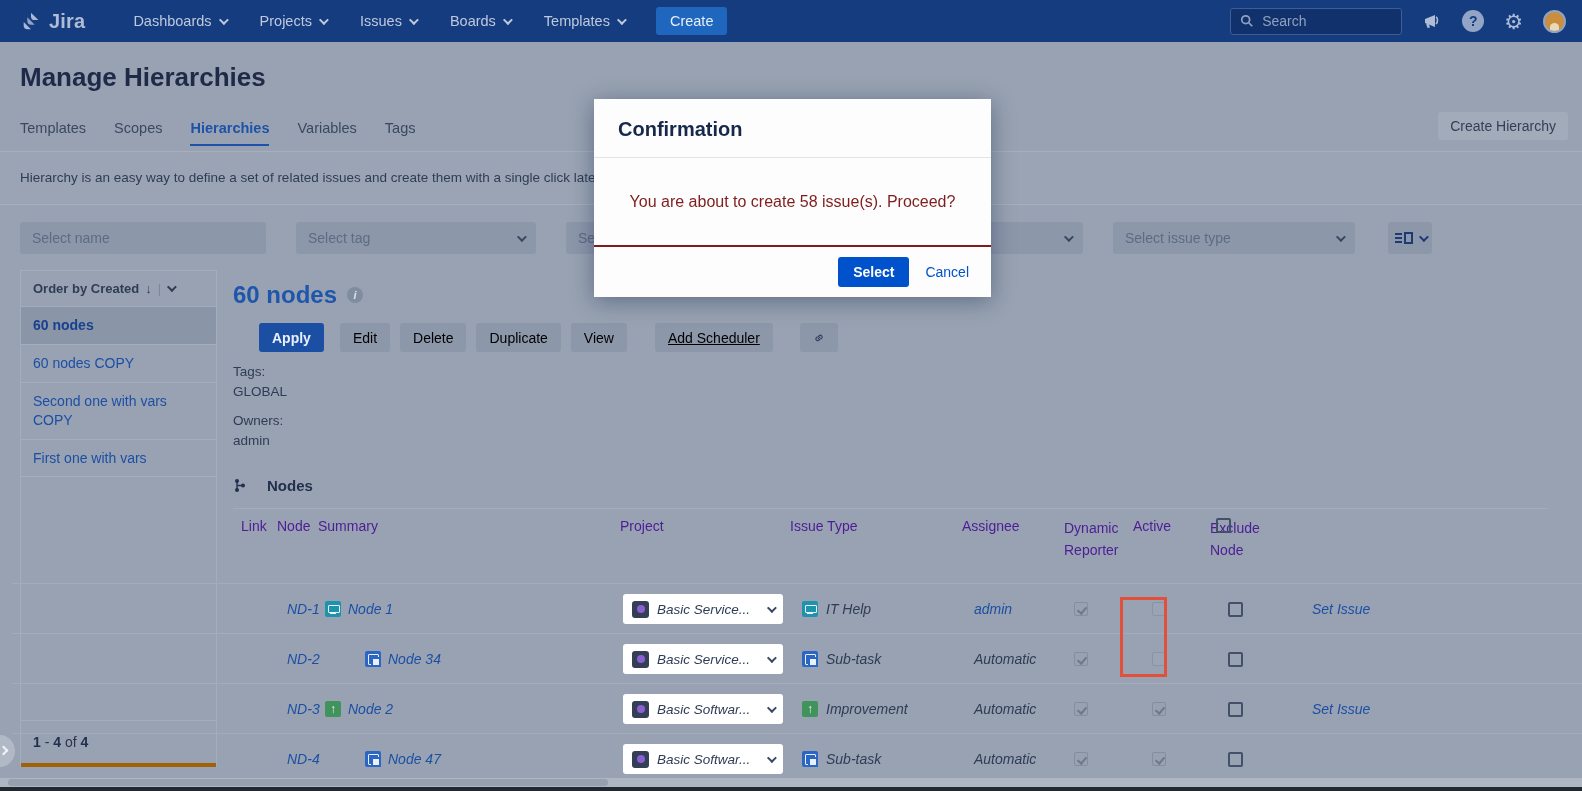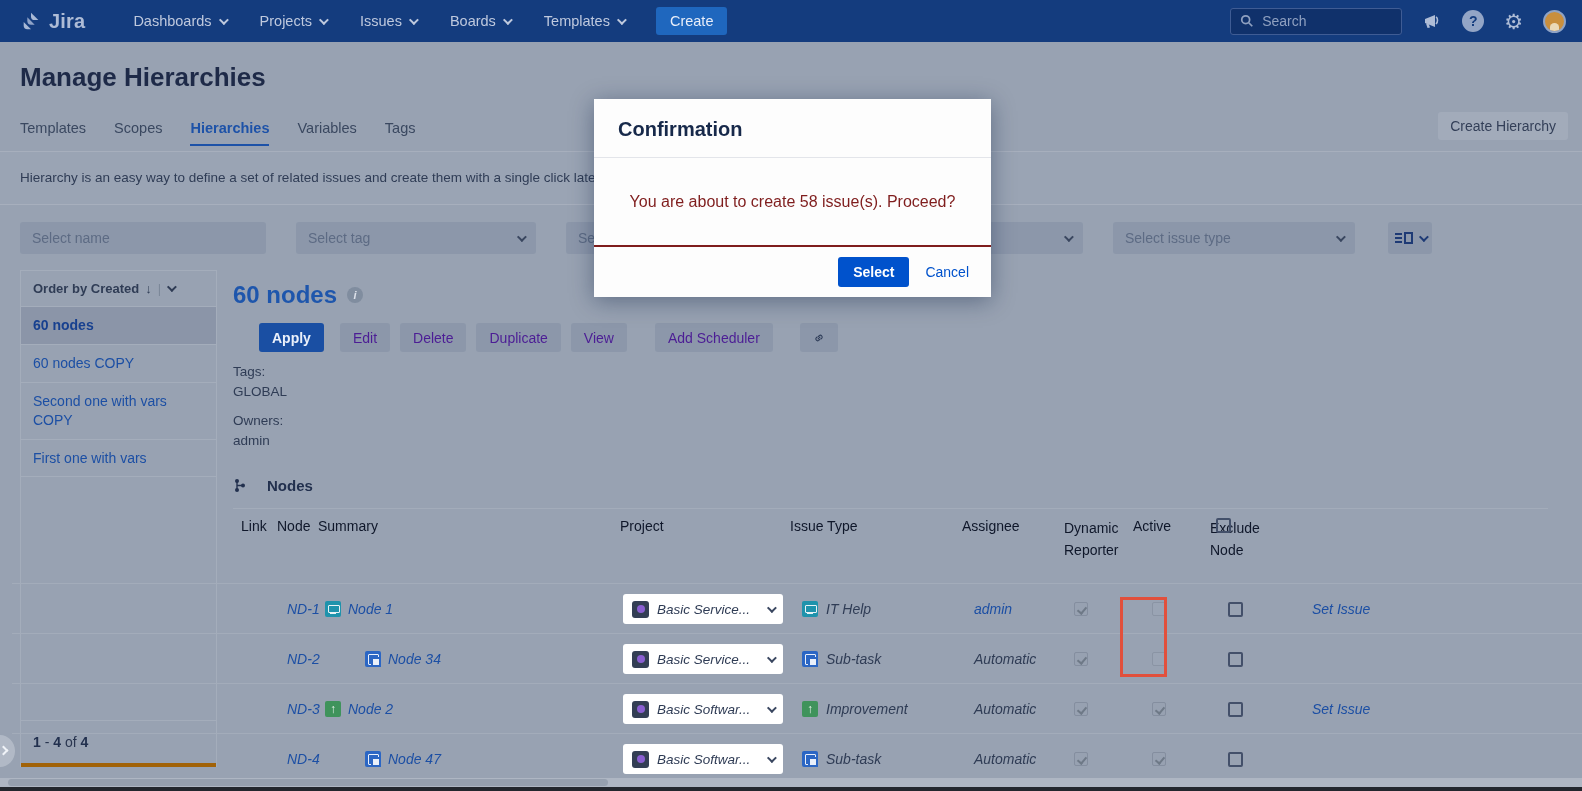--- a/index.html
+++ b/index.html
@@ -55,31 +55,31 @@
   .sb-spacer{ height:244px; border-bottom:1px solid #A4ADBB; }
   .sb-pagination{ padding:13px 12px; font-size:14px; color:#2A3650; border-bottom:4px solid #a16207; }
   .sb-pagination b{ color:#22304E; }
   .edge-handle{ position:absolute; left:-15px; top:735px; width:30px; height:32px; border-radius:50%; background:rgba(178,186,199,.95); cursor:pointer; }
   .edge-handle .chev{ position:absolute; right:8px; top:12px; transform:rotate(-45deg); color:#F0F3F8; }
 
   
   .detail-title{ position:absolute; left:233px; top:281px; font-size:24px; font-weight:bold; color:#1E56AC; display:flex; align-items:center; gap:10px; }
   .info-ic{ width:16px; height:16px; border-radius:50%; background:#808D9F; color:#DDE2EA; font-size:11px; font-weight:bold; display:flex; align-items:center; justify-content:center; font-style:italic; }
   .actions{ position:absolute; left:233px; top:323px; display:flex; align-items:center;padding-left:26px; }
-  .btn{ height:29px; padding:0 13px; border:none; border-radius:3px; background:#8C97AA; color:#4c1d95; font-size:14px; font-family:inherit; cursor:pointer; margin-right:10px; }
+  .btn{ height:29px; padding:0 13px; border:none; border-radius:3px; background:#8C97AA; color:#000000; font-size:14px; font-family:inherit; cursor:pointer; margin-right:10px; }
   .btn.primary{ background:#1A4FA3; color:#EAF0FA; font-weight:bold; margin-right:16px; }
-  .btn.spaced{ margin-left:18px; }
+  .btn.spaced{ margin-left:18px;text-decoration:underline; }
   .btn.icon-only{ margin-left:17px; width:38px; display:flex; align-items:center; justify-content:center; }
   .meta{ position:absolute; left:233px; top:362px; font-size:13.5px; color:#2F3C55; line-height:1.5; }
   .meta .block{ margin-bottom:8px; }
 
   
   .nodes-hd{ position:absolute; left:233px; top:477px; display:flex; align-items:center; gap:20px; font-size:15px; font-weight:bold; color:#22304E; }
   .nodes-divider{ position:absolute; left:233px; top:508px; width:1315px; height:1px; background:#A3ACBA; }
-  .thead{ position:absolute; left:0; top:518px; width:100%; height:65px; font-size:14px; color:#0f172a; }
+  .thead{ position:absolute; left:0; top:518px; width:100%; height:65px; font-size:14px; color:#4c1d95; }
   .thead span{ position:absolute; top:0; }
   .th-link{ left:241px; } .th-node{ left:277px; } .th-summary{ left:318px; }
   .th-project{ left:620px; } .th-itype{ left:790px; } .th-assignee{ left:962px; }
   .th-dr{ left:1064px; width:76px; line-height:1.55; } .th-active{ left:1133px; }
   .th-exclude{ left:1210px; width:64px; line-height:1.55; }
   .th-exclude-cb{ position:absolute; left:1216px; top:44px; }
 
   .tbody{ position:absolute; left:12px; top:583px; width:100%;font-style:italic; }
   .trow{ position:relative; height:50px; border-top:1px solid #A3ACBA; }
   .cell{ position:absolute; top:0; height:50px; display:flex; align-items:center; font-size:14px; color:#2F3C55; }

